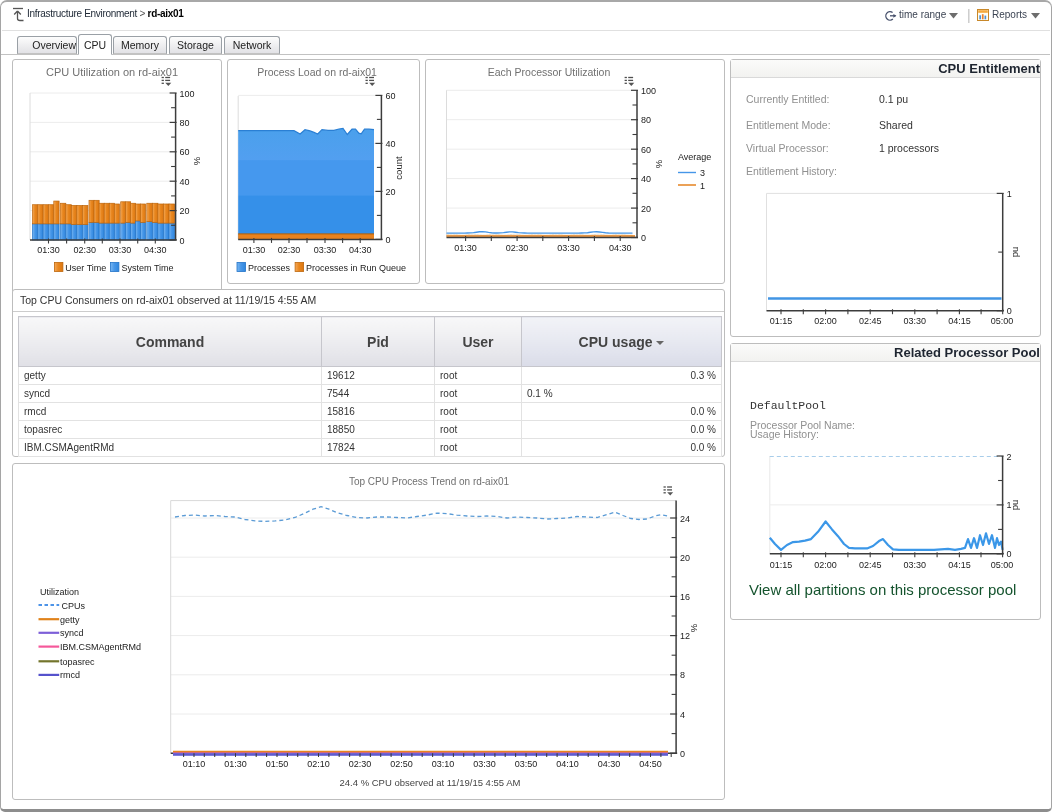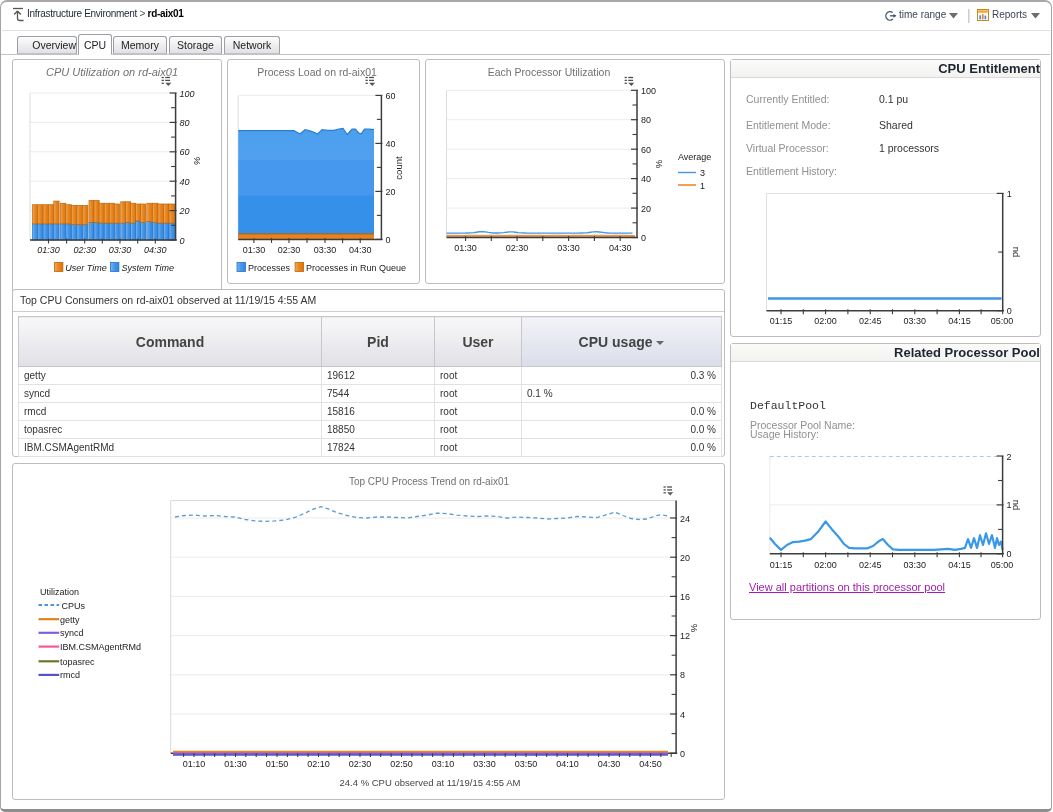--- a/index.html
+++ b/index.html
@@ -13,21 +13,21 @@
   .tabline{position:absolute;left:1px;top:54px;width:1049px;height:1px;background:#c2c2c2;}
   .tab{position:absolute;top:1px;height:18px;line-height:17px;background:linear-gradient(#fdfdfd,#ececee 60%,#e2e2e6);border:1px solid #9aa0a6;border-bottom:1px solid #c2c2c2;border-radius:3px 3px 0 0;font-size:10.5px;color:#222;box-sizing:border-box;text-align:center;}
   .tab.active{background:#fff;height:21.5px;top:-1.5px;line-height:21px;border-bottom:1px solid #fff;z-index:3;}
   .panel{position:absolute;background:#fff;border:1px solid #bdbdbd;border-radius:3px;box-sizing:border-box;}
   .ptitle{position:absolute;left:0;top:0;right:0;height:18px;background:linear-gradient(#fbfbfa,#f2f2f0);border-bottom:1px solid #d9d9d9;font-size:13px;font-weight:bold;color:#1e2530;line-height:17px;padding-left:6px;box-sizing:border-box;text-align:right;}
   .ttitle{position:absolute;left:0;top:0;right:0;height:22px;border-bottom:1px solid #cccccc;font-size:10.5px;color:#333;line-height:21px;padding-left:7px;box-sizing:border-box;}
   svg{position:absolute;left:0;top:0;}
   svg text{font-family:"Liberation Sans",sans-serif;}
   .lbl{position:absolute;font-size:10.5px;color:#909090;}
   .val{position:absolute;font-size:10.5px;color:#333;}
-  .link{position:absolute;font-size:11px;color:#a21caf;text-decoration:underline;}
+  .link{position:absolute;font-size:15px;color:#14532d;}
   table.grid{position:absolute;border-collapse:collapse;table-layout:fixed;font-size:10px;color:#333;}
   table.grid th{background:linear-gradient(#f8f8f9,#e8e8ec 70%,#e0e0e6);border:1px solid #c6c6cc;font-weight:bold;color:#444;height:17px;padding:16px;font-size:14px;}
   table.grid td{border:1px solid #e2e2e2;height:17px;padding:0 5px;background:#fff;overflow:hidden;white-space:nowrap;}
 </style>
 </head>
 <body>
 <div class="frame"></div>
 
 <div class="crumbbar"></div>
 <svg width="16" height="18" style="left:12px;top:7px;" viewBox="0 0 16 18">
@@ -62,21 +62,21 @@
 
 <div class="tabline"></div>
 <div class="tabs">
   <div class="tab" style="left:17px;width:60px;text-align:right;">Overview</div>
   <div class="tab active" style="left:78px;width:34px;">CPU</div>
   <div class="tab" style="left:113px;width:54px;">Memory</div>
   <div class="tab" style="left:169px;width:53px;">Storage</div>
   <div class="tab" style="left:224px;width:56px;">Network</div>
 </div>
 
-<div class="panel" style="left:12px;top:59px;width:210px;height:278px;font-style:italic;">
+<div class="panel" style="left:12px;top:59px;width:210px;height:278px;">
 <svg width="208" height="223" viewBox="0 0 208 223" id="c1">
       <defs>
         <linearGradient id="og1" x1="0" y1="0" x2="1" y2="0">
           <stop offset="0" stop-color="#f5a959"></stop>
           <stop offset="0.45" stop-color="#e8871f"></stop>
           <stop offset="1" stop-color="#dd7610"></stop>
         </linearGradient>
         <linearGradient id="bg1" x1="0" y1="0" x2="1" y2="0">
           <stop offset="0" stop-color="#7ab8f2"></stop>
           <stop offset="0.45" stop-color="#4897e8"></stop>

